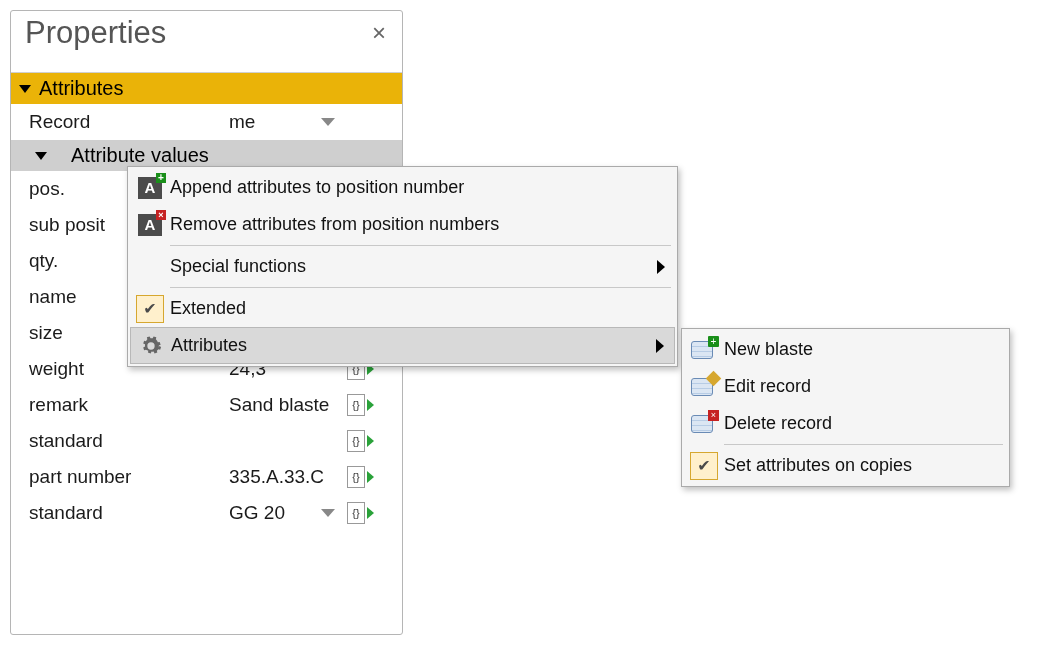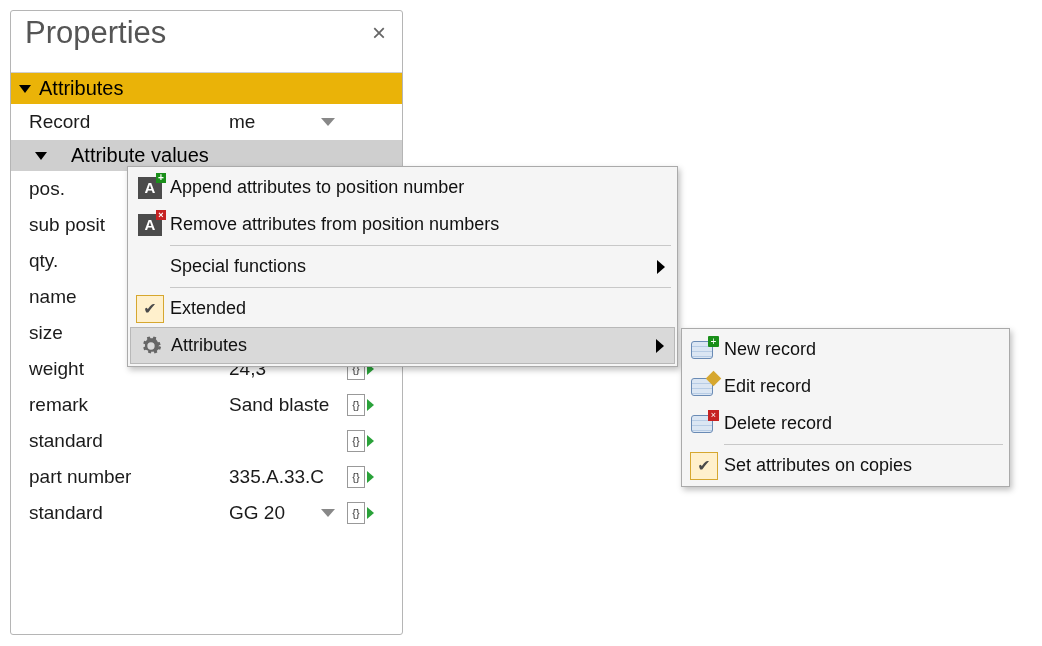--- a/index.html
+++ b/index.html
@@ -346,21 +346,21 @@
 </div>
 
 <div class="menu menu2">
   <div class="menu-row">
     <span class="micon">
       <span class="db-icon">
           <span class="cyl"></span>
           <span class="plus">+</span>
         </span>
     </span>
-    <span class="mlabel">New record</span>
+    <span class="mlabel">New blaste</span>
   </div>
   <div class="menu-row">
     <span class="micon">
       <span class="db-icon">
           <span class="cyl"></span>
           <span class="pen"></span>
         </span>
     </span>
     <span class="mlabel">Edit record</span>
   </div>

